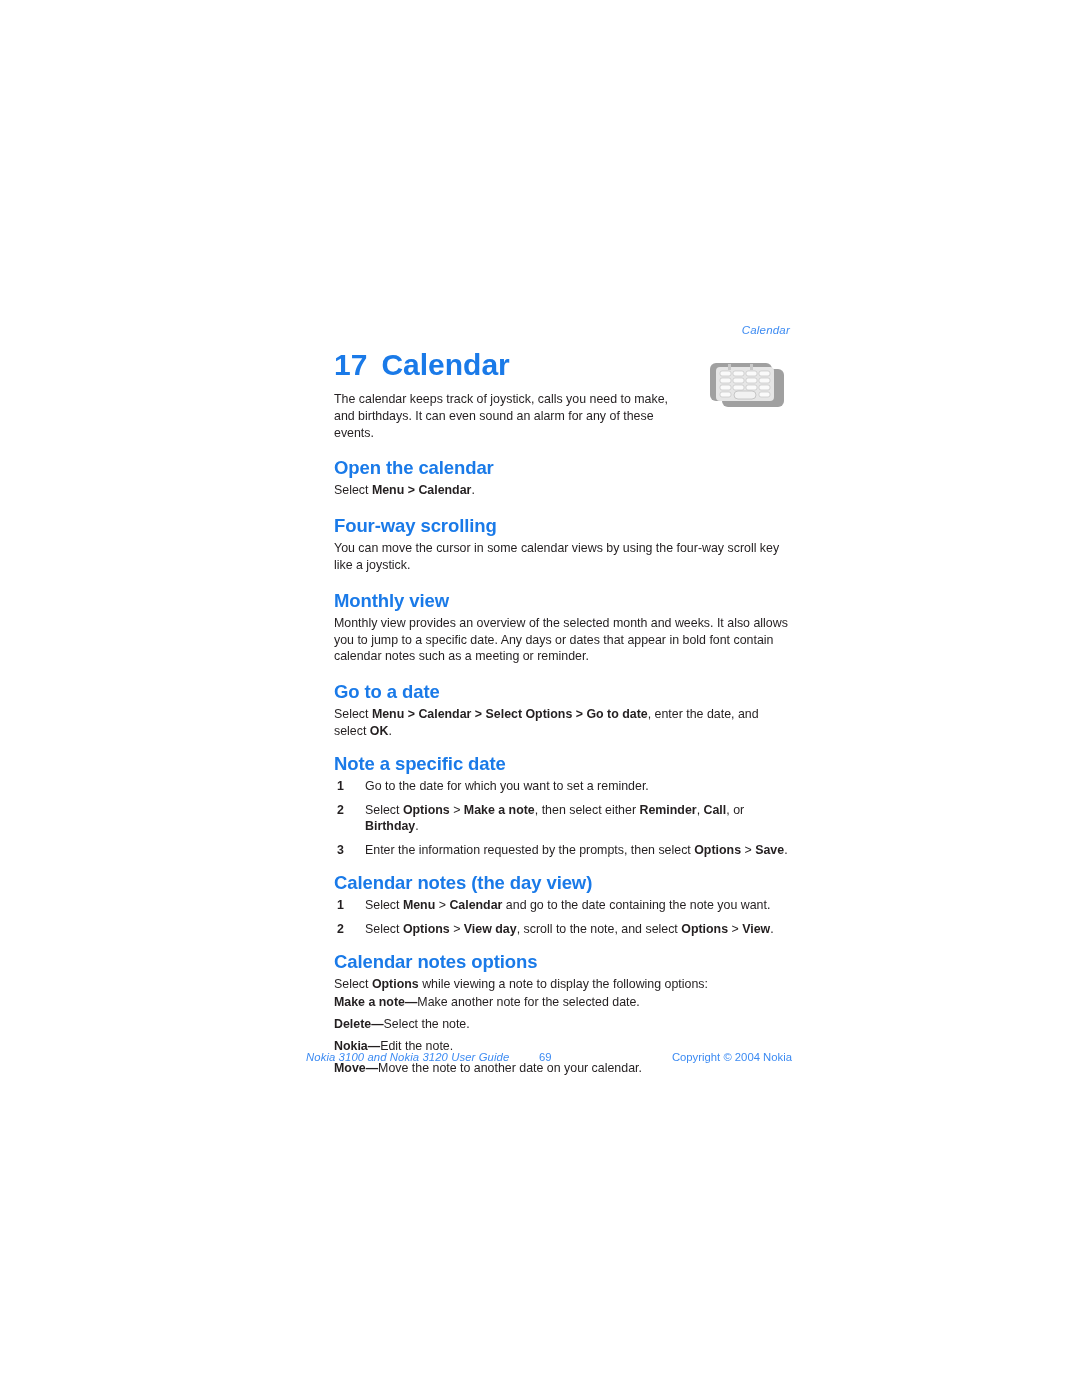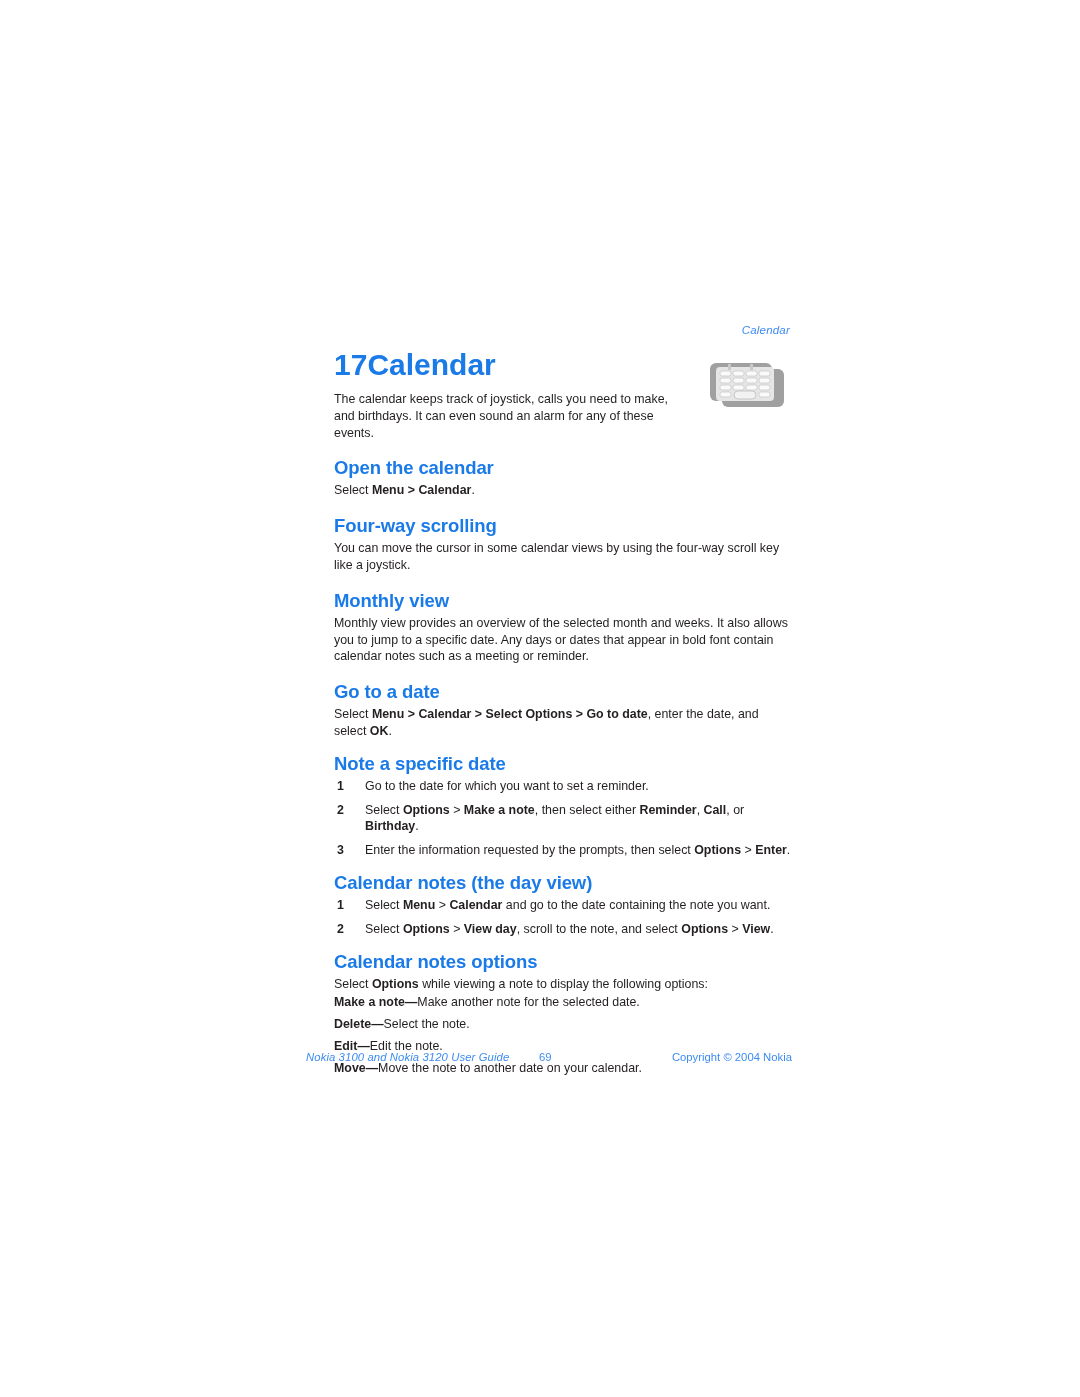--- a/index.html
+++ b/index.html
@@ -47,20 +47,21 @@
 
   h1.chapter-title {
     margin: 0 0 9px 0;
     font-size: 30px;
     font-weight: bold;
     color: #1a7ae8;
     letter-spacing: 0px;
     line-height: 34px;
   }
   h1.chapter-title .num {
+    margin-right: 14px;
   }
 
   .intro {
     margin: 0 0 6px 0;
     width: 352px;
     font-size: 12.4px;
     line-height: 16.8px;
     color: #231f20;
   }
 
@@ -211,35 +212,35 @@
     <h2 class="section">Monthly view</h2>
     <p class="body wide">Monthly view provides an overview of the selected month and weeks. It also allows you to jump to a specific date. Any days or dates that appear in bold font contain calendar notes such as a meeting or reminder.</p>
 
     <h2 class="section">Go to a date</h2>
     <p class="body wide"><span>Select </span><b>Menu</b><b> &gt; </b><b>Calendar</b><b> &gt; </b><b>Select Options</b><b> &gt; </b><b>Go to date</b><span>, enter the date, and select </span><b>OK</b><span>.</span></p>
 
     <h2 class="section tight">Note a specific date</h2>
     <ol class="steps" id="steps-note-a-specific-date">
         <li><span class="step-num">1</span><span>Go to the date for which you want to set a reminder.</span></li>
         <li><span class="step-num">2</span><span>Select </span><b>Options</b><span> &gt; </span><b>Make a note</b><span>, then select either </span><b>Reminder</b><span>, </span><b>Call</b><span>, or </span><b>Birthday</b><span>.</span></li>
-        <li><span class="step-num">3</span><span>Enter the information requested by the prompts, then select </span><b>Options</b><span> &gt; </span><b>Enter</b><span>.</span></li>
+        <li><span class="step-num">3</span><span>Enter the information requested by the prompts, then select </span><b>Options</b><span> &gt; </span><b>Save</b><span>.</span></li>
       </ol>
 
     <h2 class="section tight">Calendar notes (the day view)</h2>
     <ol class="steps" id="steps-calendar-notes-day-view">
         <li><span class="step-num">1</span><span>Select </span><b>Menu</b><span> &gt; </span><b>Calendar</b><span> and go to the date containing the note you want.</span></li>
         <li><span class="step-num">2</span><span>Select </span><b>Options</b><span> &gt; </span><b>View day</b><span>, scroll to the note, and select </span><b>Options</b><span> &gt; </span><b>View</b><span>.</span></li>
       </ol>
 
     <h2 class="section tight">Calendar notes options</h2>
     <p class="body wide"><span>Select </span><b>Options</b><span> while viewing a note to display the following options:</span></p>
     <div class="opt-list" id="options-list">
         <div class="opt-line"><b>Make a note—</b><span>Make another note for the selected date.</span></div>
         <div class="opt-line"><b>Delete—</b><span>Select the note.</span></div>
-        <div class="opt-line"><b>Edit—</b><span>Edit the note.</span></div>
+        <div class="opt-line"><b>Nokia—</b><span>Edit the note.</span></div>
         <div class="opt-line"><b>Move—</b><span>Move the note to another date on your calendar.</span></div>
       </div>
 
   </div>
 
   <div class="footer">
     <span class="f-left">Nokia 3100 and Nokia 3120 User Guide</span>
     <span class="f-center">69</span>
     <span class="f-right">Copyright © 2004 Nokia</span>
   </div>

